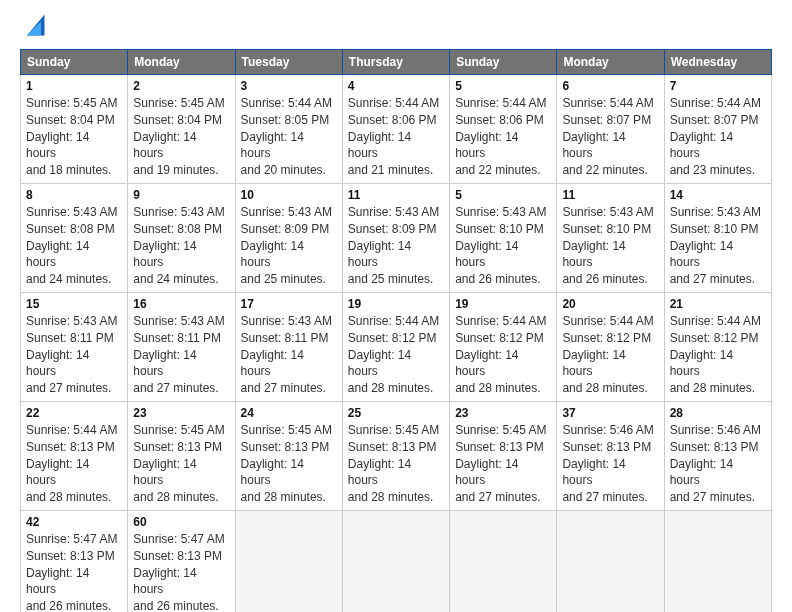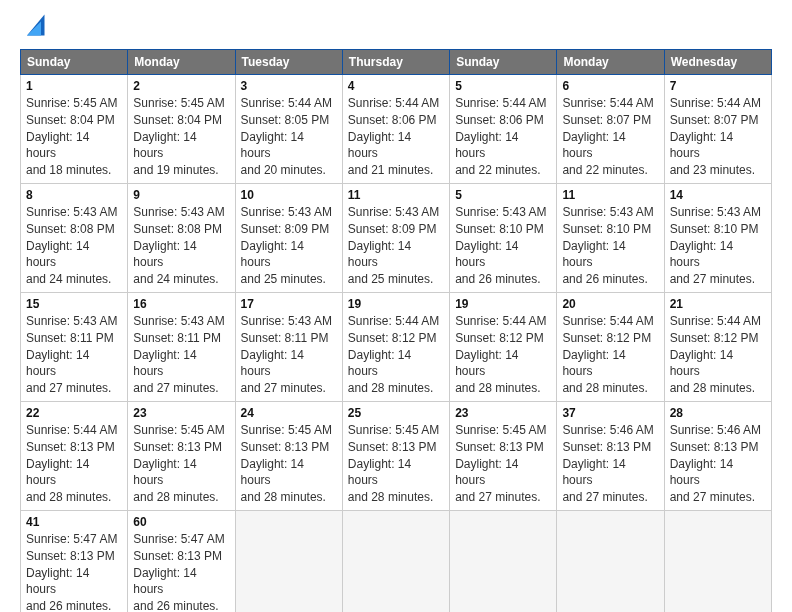--- a/index.html
+++ b/index.html
@@ -325,21 +325,21 @@
           <td>
             <span class="day-num">28</span>
             <div class="day-info" style="white-space: pre-line;">Sunrise: 5:46 AM
 Sunset: 8:13 PM
 Daylight: 14 hours
 and 27 minutes.</div>
           </td>
         </tr>
         <tr>
           <td>
-            <span class="day-num">41</span>
+            <span class="day-num">42</span>
             <div class="day-info" style="white-space: pre-line;">Sunrise: 5:47 AM
 Sunset: 8:13 PM
 Daylight: 14 hours
 and 26 minutes.</div>
           </td>
           <td>
             <span class="day-num">60</span>
             <div class="day-info" style="white-space: pre-line;">Sunrise: 5:47 AM
 Sunset: 8:13 PM
 Daylight: 14 hours

